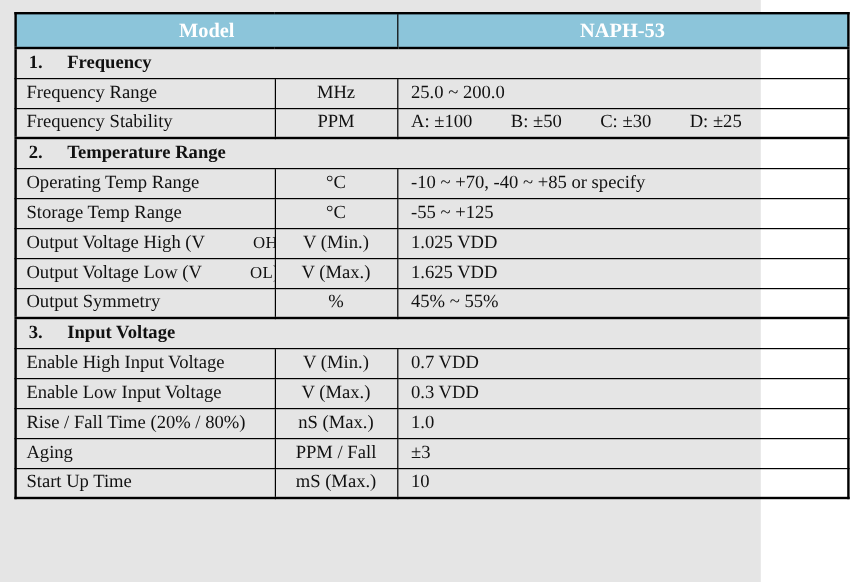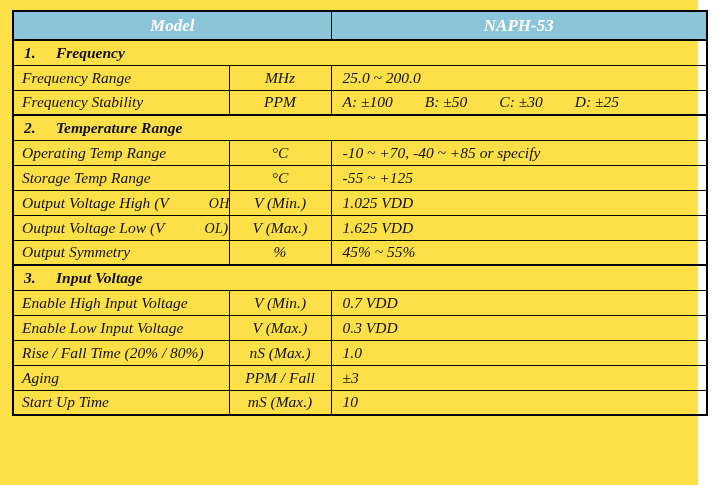--- a/index.html
+++ b/index.html
@@ -13,24 +13,23 @@
     margin: 0;
     padding: 0;
     background: #FFFFFF;
     width: 722px;
     height: 485px;
     font-family: "Liberation Serif", "DejaVu Serif", serif;
     color: var(--text);
   }
   .page {
     position: relative;
-    width: 698px;
+    width: 634px;
     height: 485px;
-    background: #fde047;
-    font-style: italic;
+    background: #e5e5e5;
   }
   table.spec {
     position: absolute;
     left: 12px;
     top: 10px;
     width: 694px;
     border-collapse: collapse;
     border: 2px solid var(--border);
     table-layout: fixed;
     font-size: 15.5px;

